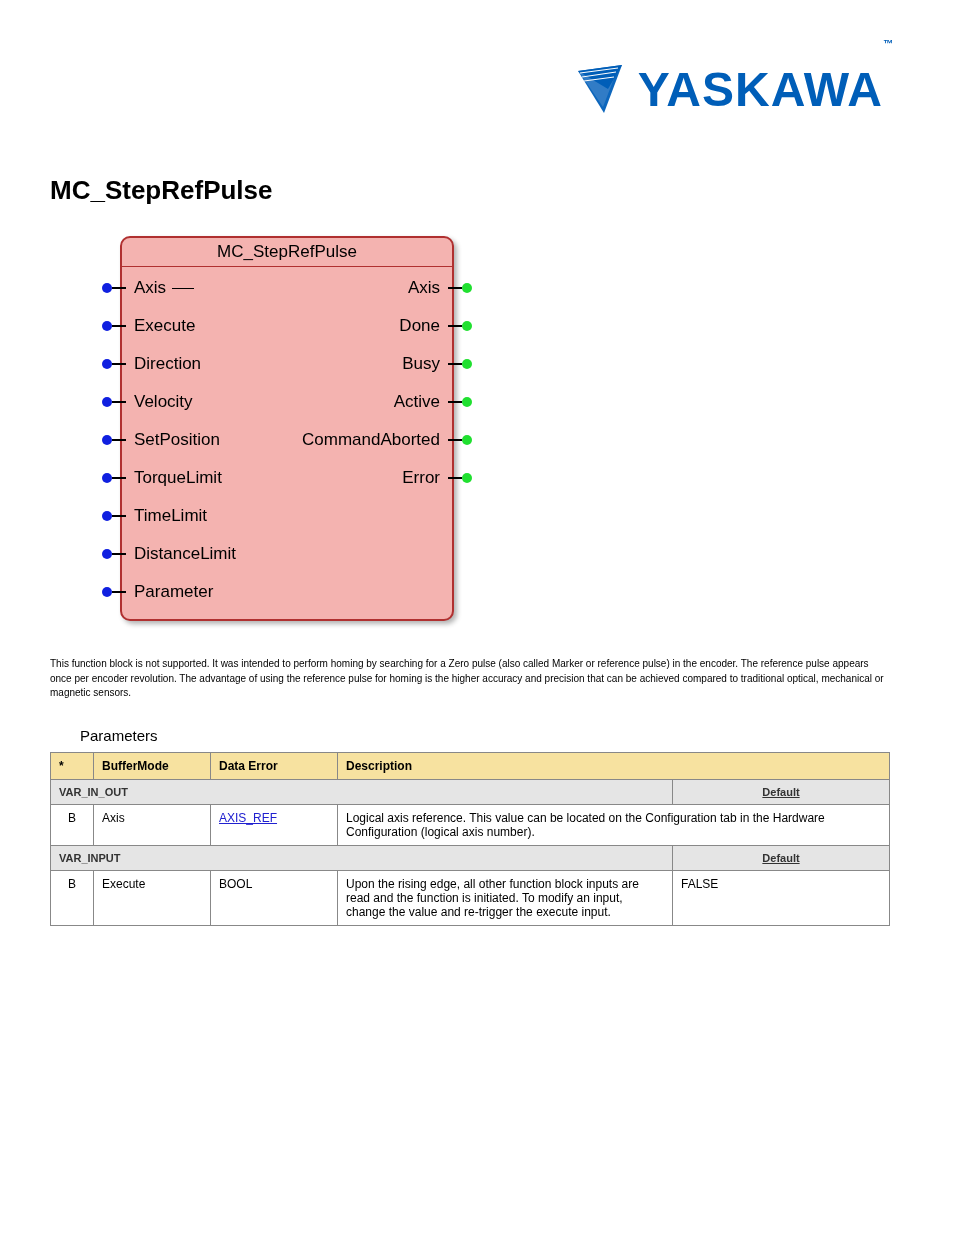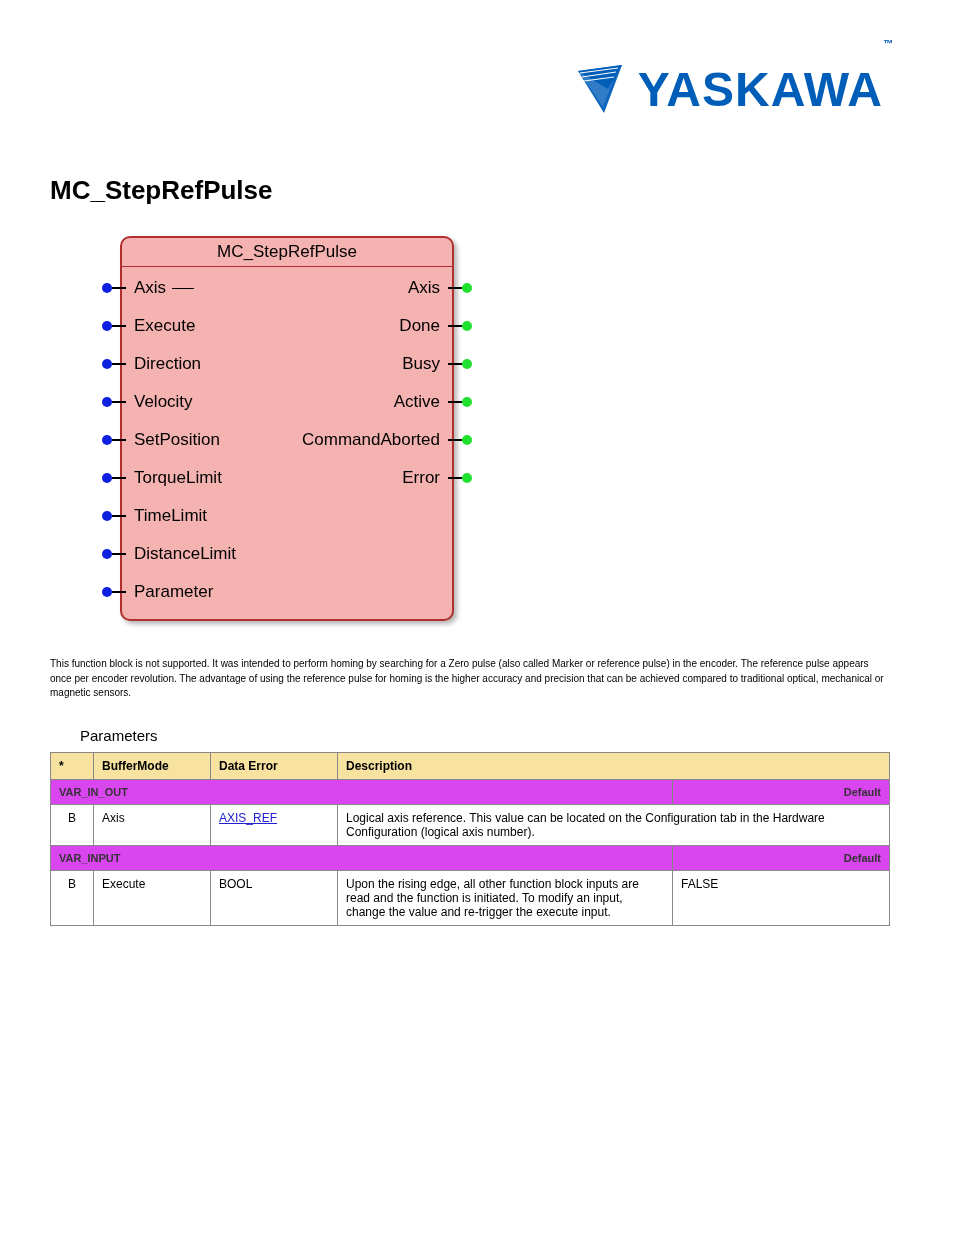--- a/index.html
+++ b/index.html
@@ -131,26 +131,26 @@
     padding: 6px 8px;
     vertical-align: top;
   }
   tr.hdr th {
     background: #f7e2a0;
     font-weight: bold;
     text-align: left;
     color: #000;
   }
   tr.grp td {
-    background: #d946ef;
+    background: #e5e5e5;
     font-weight: bold;
     font-size: 11px;
     color: #333;
   }
-  tr.grp td.def { text-align: right; }
+  tr.grp td.def { text-align: center; text-decoration: underline; }
   td.col1 { width: 26px; text-align: center; }
   td.col2 { width: 100px; }
   td.col3 { width: 110px; margin-top: 48px; }
   a.link { color: #2020d0; text-decoration: underline; }
 </style>
 </head>
 <body>
 
 <div class="page">
 

